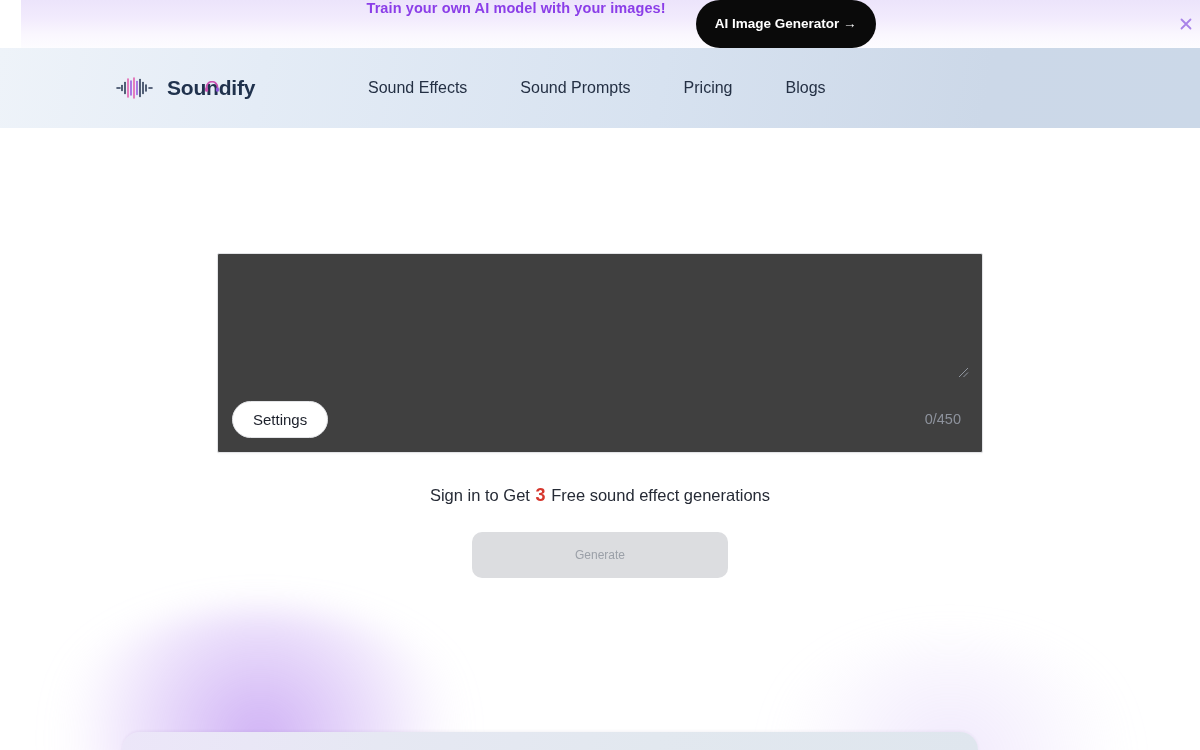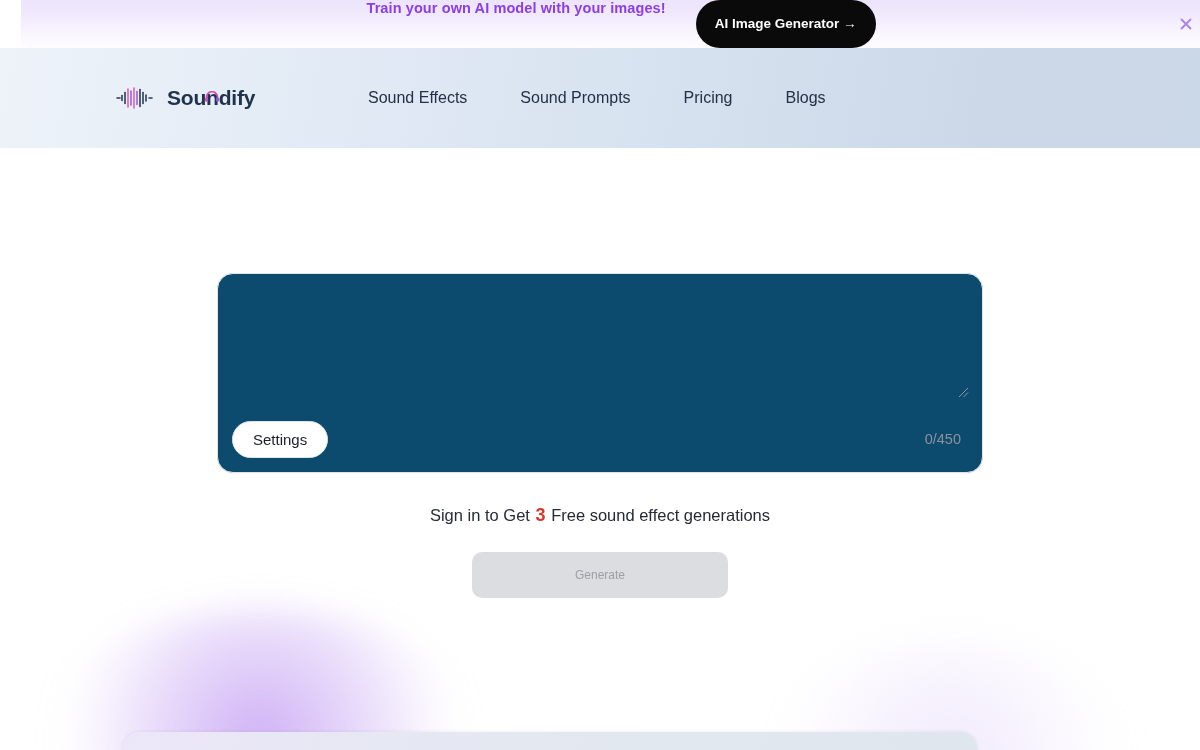--- a/index.html
+++ b/index.html
@@ -61,21 +61,21 @@
     display: flex;
     align-items: center;
     justify-content: center;
     cursor: pointer;
   }
   .promo-close svg { display: block; }
 
   
   .site-header {
     position: relative;
-    height: 100px;
+    height: 80px;
     width: 100%;
     background: linear-gradient(100deg, #eef3f9 0%, #e4ecf6 22%, #d7e2f0 55%, #ccd8e8 82%, #cbd8e8 100%);
     display: flex;
     align-items: center;
     z-index: 4;
   }
   .brand {
     position: absolute;
     left: 116px;
     display: flex;
@@ -167,23 +167,23 @@
   
   .prompt-wrap {
     position: relative;
     width: 766px;
     margin: 43px auto 0;
   }
   .prompt-box {
     position: relative;
     width: 766px;
     height: 200px;
-    background: #0c4a6e;
+    background: #404040;
     border: 1px solid #e2e3e6;
-    border-radius: 16px;
+    border-radius: 2px;
     box-shadow: 0 1px 2px rgba(16,24,40,.03);
   }
   .prompt-textarea {
     position: absolute;
     left: 1px;
     top: 1px;
     width: 764px;
     height: 127px;
     border: none;
     outline: none;

